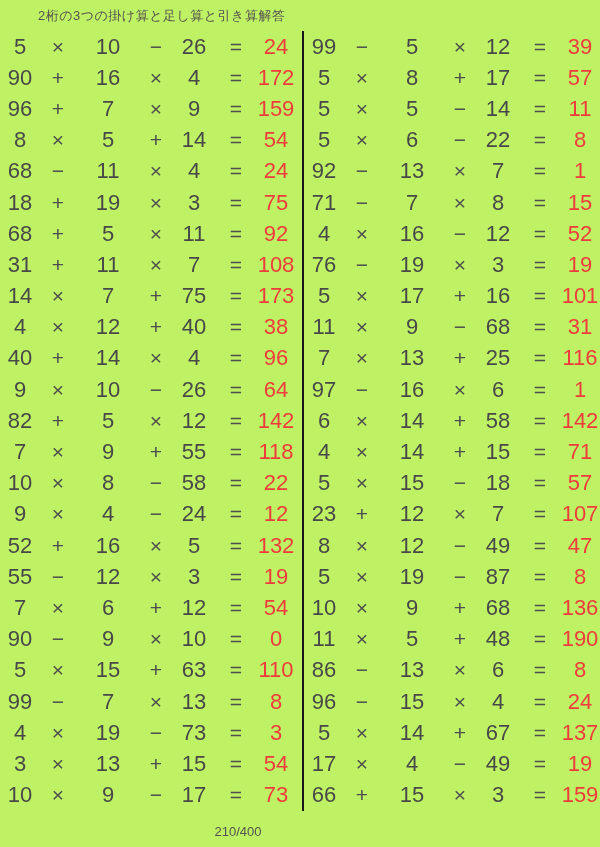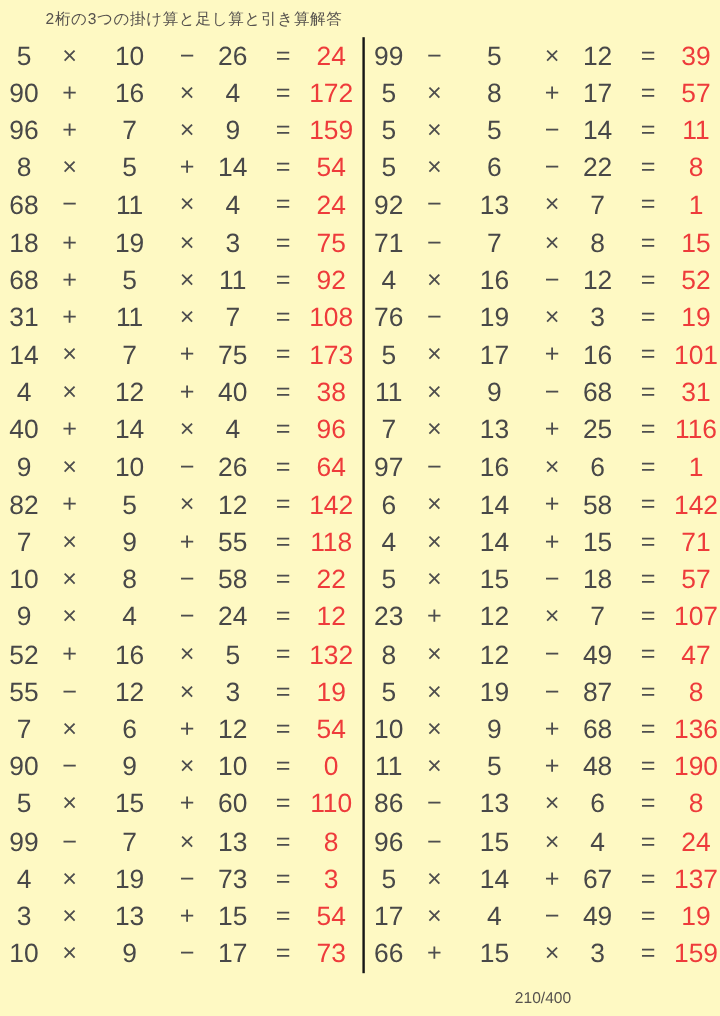--- a/index.html
+++ b/index.html
@@ -1,20 +1,20 @@
 <!DOCTYPE html>
 <html style="--answer-red: #ee3b3b;"><head>
 <meta charset="utf-8">
 <style>
   html, body { margin: 0; padding: 0; background: #ffffff; }
   .page {
     position: relative;
     width: 600px;
     height: 847px;
-    background: #fef9c3;
+    background: #bef264;
     font-family: "Liberation Sans", "DejaVu Sans", sans-serif;
     overflow: hidden;
   }
   .title {
     position: absolute;
     top: 7px;
     left: 38px;
     font-size: 13px;
     letter-spacing: 0.5px;
     color: #56524e;
@@ -47,21 +47,21 @@
     white-space: nowrap;
   }
   .cell.op { font-size: 21px; color: #4e4e4e; }
   .cell.ans { color: var(--answer-red, #ee3b3b); }
   .page-number {
     position: absolute;
     bottom. : 0;
     bottom: 8px;
     left: 0;
     width: 476px;
-    text-align: right;
+    text-align: center;
     font-size: 13px;
     color: #56524e;
   }
   .credit {
     position: absolute;
     bottom: 8px;
     right: 45px;
     font-size: 12.5px;
     color: #56524e;
     white-space: nowrap;
@@ -253,21 +253,21 @@
           <span class="cell op">×</span>
           <span class="cell">10</span>
           <span class="cell op">=</span>
           <span class="cell ans">0</span>
         </div>
         <div class="prow">
           <span class="cell">5</span>
           <span class="cell op">×</span>
           <span class="cell">15</span>
           <span class="cell op">+</span>
-          <span class="cell">60</span>
+          <span class="cell">63</span>
           <span class="cell op">=</span>
           <span class="cell ans">110</span>
         </div>
         <div class="prow">
           <span class="cell">99</span>
           <span class="cell op">−</span>
           <span class="cell">7</span>
           <span class="cell op">×</span>
           <span class="cell">13</span>
           <span class="cell op">=</span>

